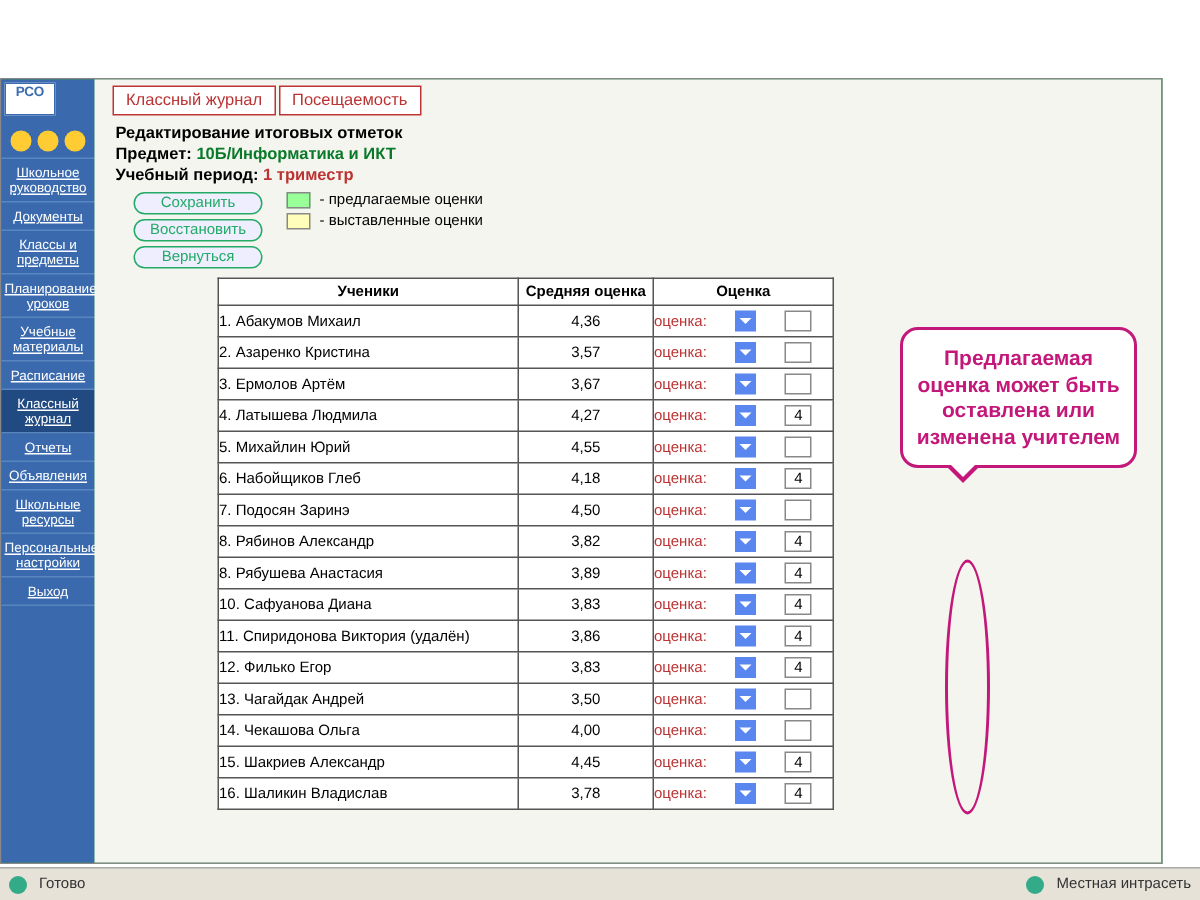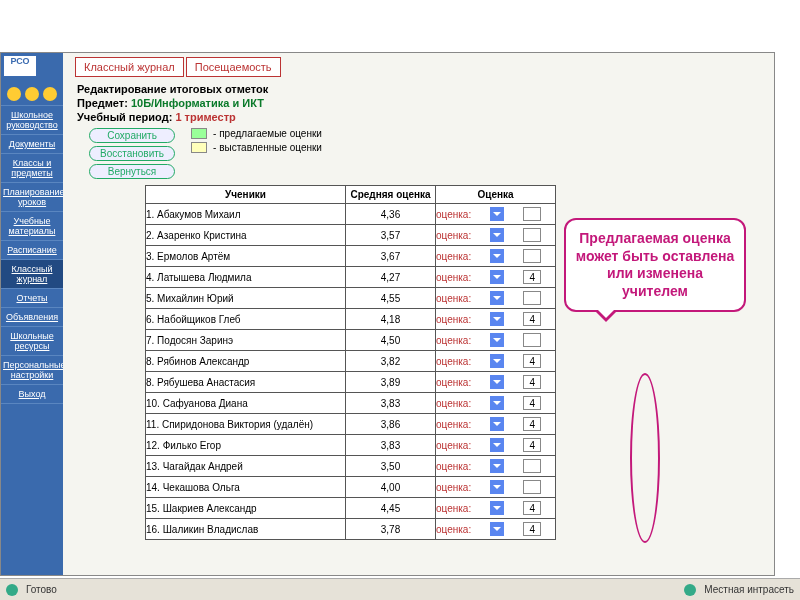--- a/index.html
+++ b/index.html
@@ -33,21 +33,21 @@
   table.grid { border-collapse:collapse; margin-left:74px; background:#fff;}
   table.grid th, table.grid td { border:1px solid #555; font-size:10px; padding:3px 0; text-align:left;}
   table.grid th { text-align:center; font-weight:bold; background:#fff;}
   table.grid td.avg { text-align:center; width:90px;}
   table.grid td.gcell { width:120px;}
   .grade-pick { display:flex; align-items:center; gap:19px;}
   .grade-pick .lbl { color:#b33;}
   .grade-pick .dd { width:14px; height:14px; background:#5a86f0; display:inline-block; position:relative;}
   .grade-pick .dd::after { content:""; position:absolute; left:3px; top:5px; border:4px solid transparent; border-top-color:#fff;}
   .grade-pick .gv { width:18px; height:14px; border:1px solid #888; background:#fff; font-size:10px; text-align:center; line-height:13px;}
-  .callout { position:absolute; right:28px; top:165px; width:182px; }
+  .callout { position:absolute; right:16px; top:165px; width:158px; }
   .callout-box { border:2px solid #c3187a; border-radius:12px; background:#fff; padding:10px 8px; color:#c3187a; font-weight:bold; font-size:14px; text-align:center; line-height:1.25;}
   .callout-tail { width:0; height:0; border:12px solid transparent; border-top-color:#c3187a; margin-left:30px; margin-top:-2px;}
   .callout-tail2 { width:0; height:0; border:10px solid transparent; border-top-color:#fff; margin-left:32px; margin-top:-26px; position:relative;}
   .oval { position:absolute; border:2px solid #c3187a; border-radius:50%; }
   .oval1 { width:30px; height:170px; left:567px; top:320px;}
   .status { position:absolute; left:0; bottom:0; width:800px; height:22px; background:#e6e2d8; border-top:1px solid #aaa; display:flex; align-items:center; font-size:10px; padding:0 6px; gap:8px; color:#333;}
   .status .sp { flex:1;}
   .status .earth { width:12px; height:12px; border-radius:50%; background:#3a8;}
 </style>
 </head>

